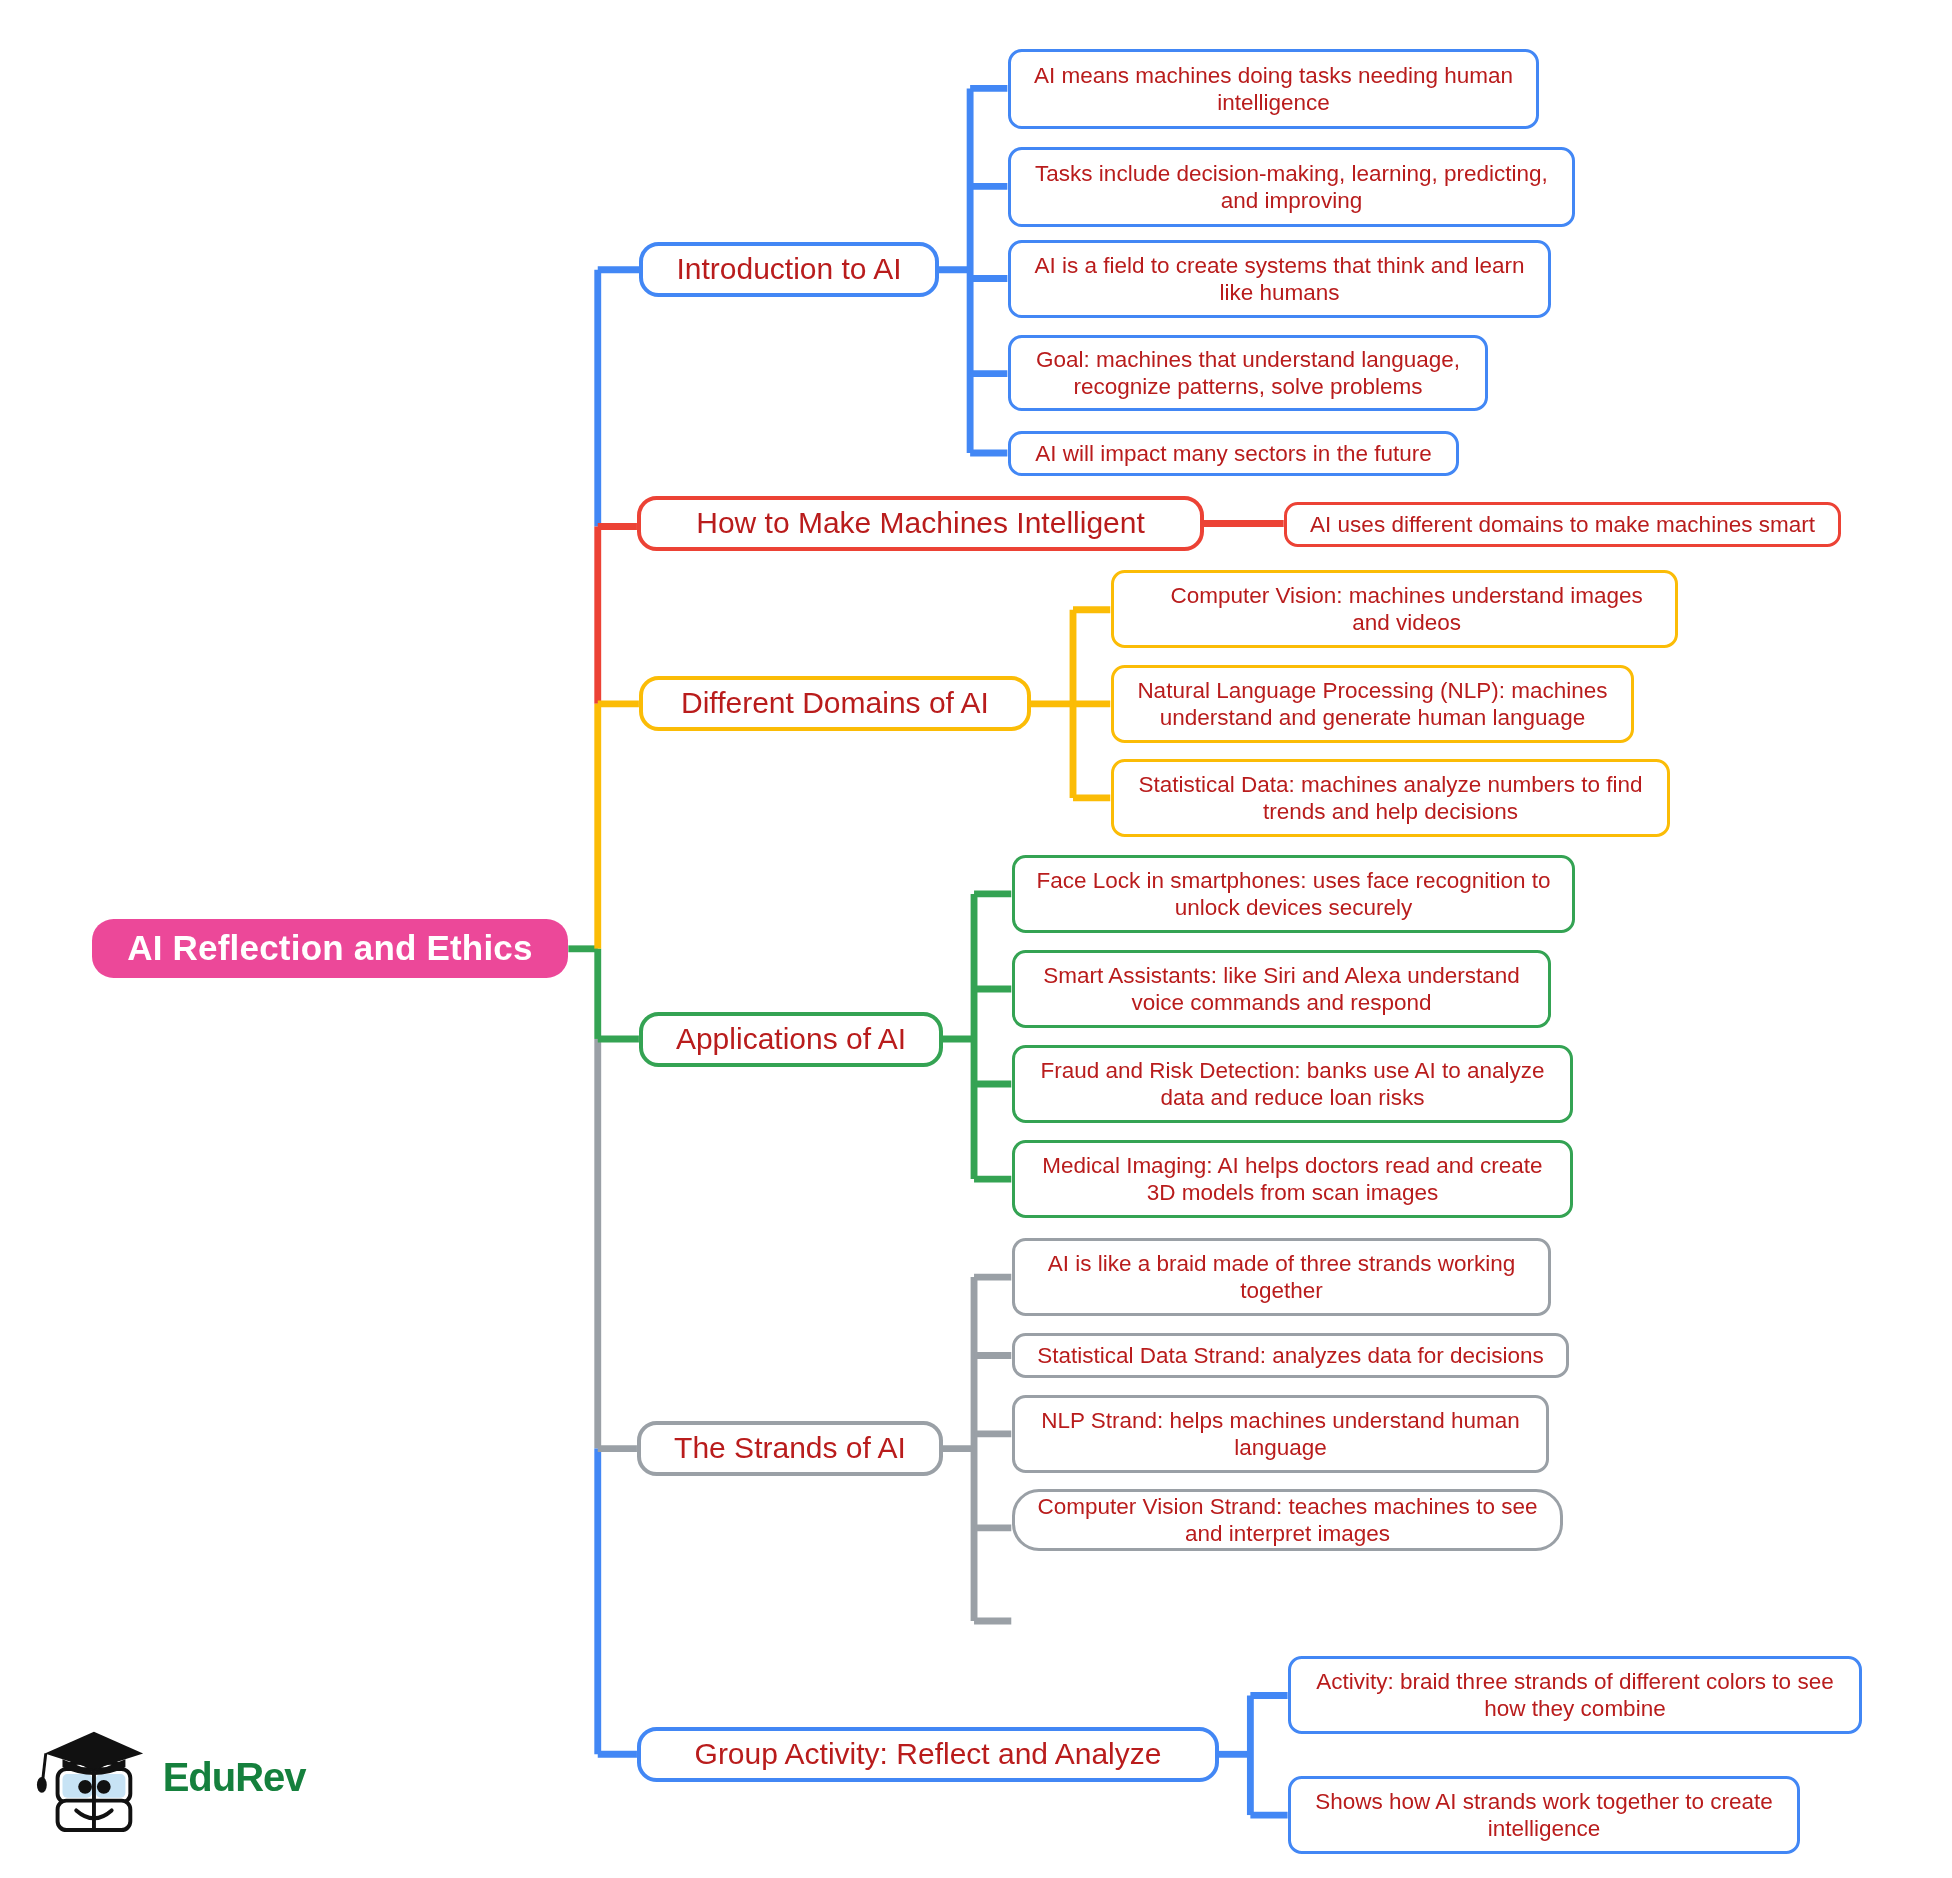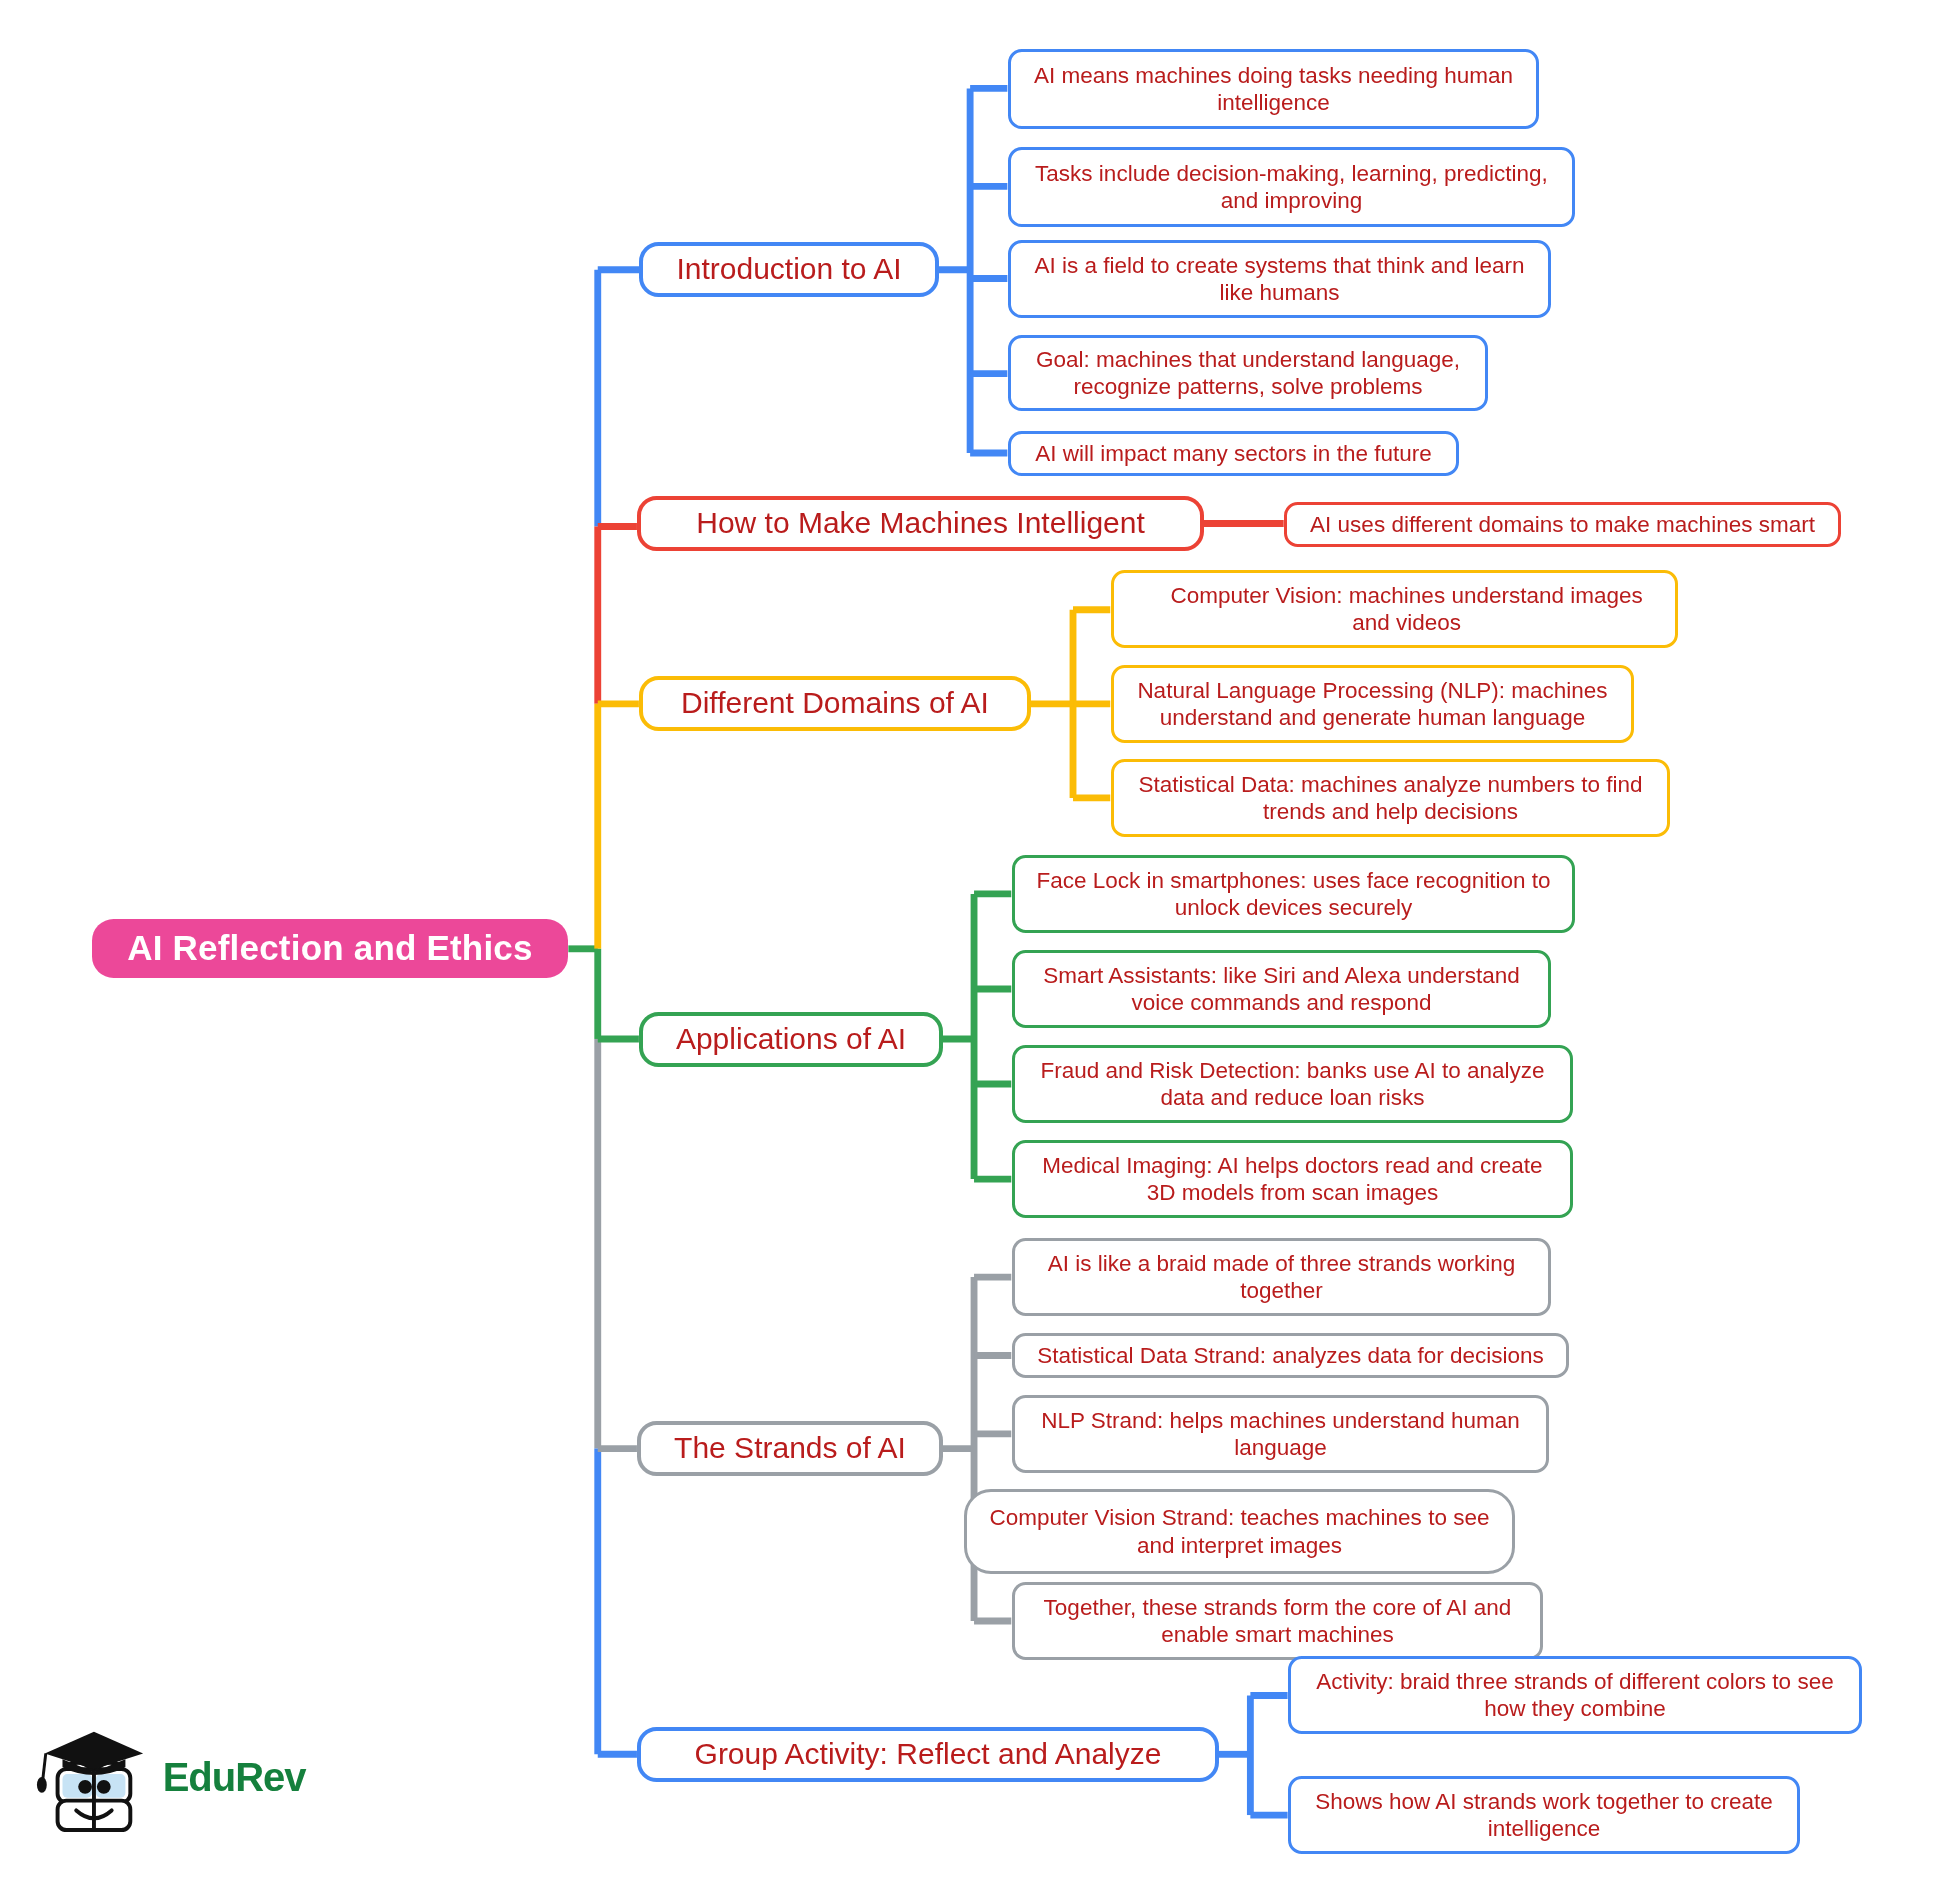--- a/index.html
+++ b/index.html
@@ -170,22 +170,21 @@
   <div class="node leaf c-green" style="left:1012px; top:855px; width:563px; height:78px;">Face Lock in smartphones: uses face recognition to unlock devices securely</div>
   <div class="node leaf c-green" style="left:1012px; top:950px; width:539px; height:78px;">Smart Assistants: like Siri and Alexa understand voice commands and respond</div>
   <div class="node leaf c-green" style="left:1012px; top:1045px; width:561px; height:78px;">Fraud and Risk Detection: banks use AI to analyze data and reduce loan risks</div>
   <div class="node leaf c-green" style="left:1012px; top:1140px; width:561px; height:78px;">Medical Imaging: AI helps doctors read and create 3D models from scan images</div>
 
   <div class="node topic c-gray" style="left:637px; top:1421px; width:306px; height:55px;">The Strands of AI</div>
 
   <div class="node leaf c-gray" style="left:1012px; top:1238px; width:539px; height:78px;">AI is like a braid made of three strands working together</div>
   <div class="node leaf c-gray" style="left:1012px; top:1333px; width:557px; height:45px;">Statistical Data Strand: analyzes data for decisions</div>
   <div class="node leaf c-gray" style="left:1012px; top:1395px; width:537px; height:78px;">NLP Strand: helps machines understand human language</div>
-  <div class="node leaf c-gray" style="left:964px; top:1489px; width:551px; height:85px;border-radius:27px;">Computer Vision Strand: teaches machines to see and interpret images</div>
-  <div class="node leaf c-gray" style="left:1012px; top:1582px; width:531px; height:78px;">Together, these strands form the core of AI and enable smart machines</div>
+  <div class="node leaf c-gray" style="left:1012px; top:1489px; width:551px; height:62px;border-radius:27px;">Computer Vision Strand: teaches machines to see and interpret images</div>
 
   <div class="node topic c-blue" style="left:637px; top:1727px; width:582px; height:55px;">Group Activity: Reflect and Analyze</div>
 
   <div class="node leaf c-blue" style="left:1288px; top:1656px; width:574px; height:78px;">Activity: braid three strands of different colors to see how they combine</div>
   <div class="node leaf c-blue" style="left:1288px; top:1776px; width:512px; height:78px;">Shows how AI strands work together to create intelligence</div>
 
   <div id="logo">
     <svg width="116" height="118" viewBox="0 0 118 120" xmlns="http://www.w3.org/2000/svg">
 
       <rect x="25" y="52" width="74" height="34" rx="9" ry="9" fill="#ffffff" stroke="#111111" stroke-width="4"></rect>

